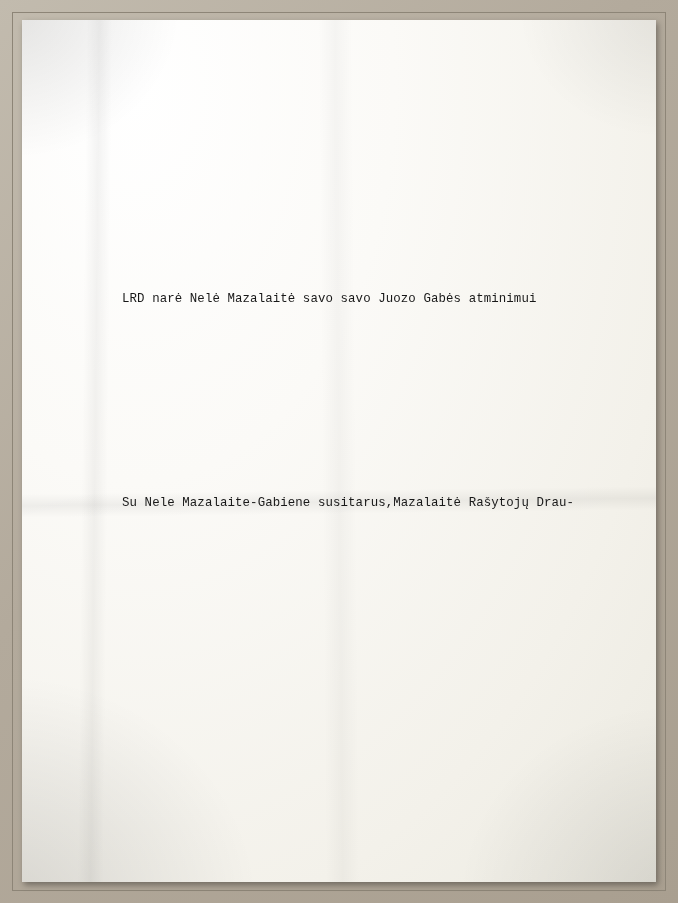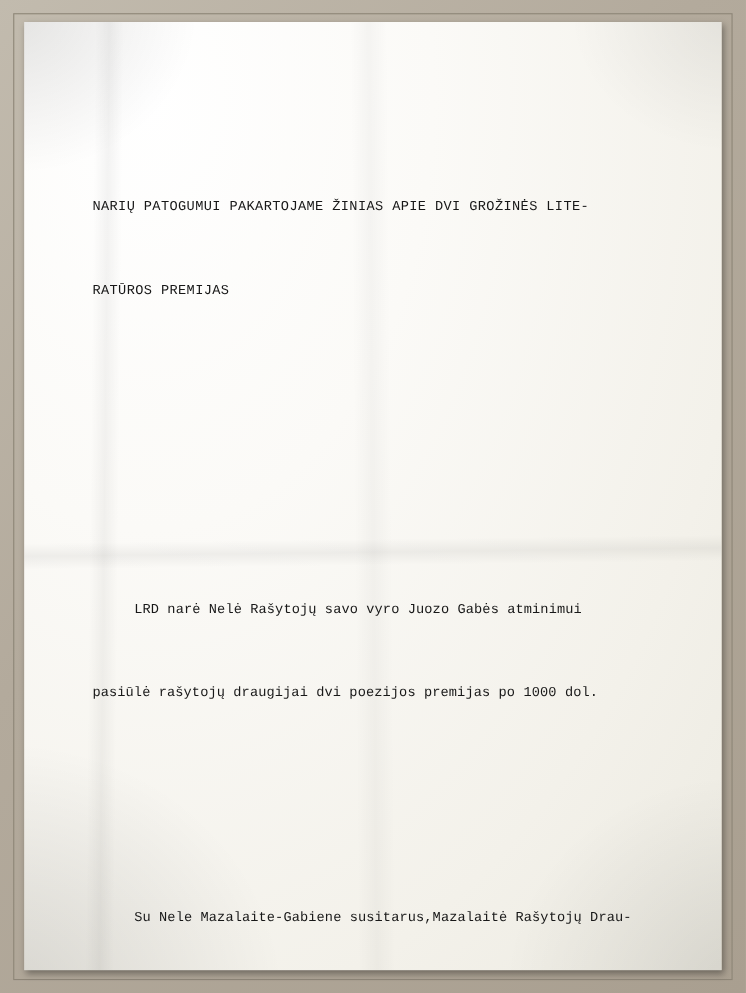--- a/index.html
+++ b/index.html
@@ -110,30 +110,25 @@
     <div class="corner-shade tl"></div>
     <div class="corner-shade tr"></div>
     <div class="corner-shade bl"></div>
     <div class="corner-shade br"></div>
     <div class="crease v1"></div>
     <div class="crease v2"></div>
     <div class="crease h1"></div>
 
     <div id="typescript">
 
-      <div class="title-block">
-        <div class="line">NARIŲ PATOGUMUI PAKARTOJAME ŽINIAS APIE DVI GROŽINĖS LITE-</div>
-        <div class="line">RATŪROS PREMIJAS</div>
-      </div>
 
       <div class="gap-sm"></div>
 
       <div>
-        <div class="line indent">LRD narė Nelė Rašytojų savo vyro Juozo Gabės atminimui</div>
-        <div class="line">pasiūlė rašytojų draugijai dvi poezijos premijas po 1000 dol.</div>
+        <div class="line indent">LRD narė Nelė Mazalaitė savo savo Juozo Gabės atminimui</div>
       </div>
 
       <div>
         <div class="line indent">Su Nele Mazalaite-Gabiene susitarus,Mazalaitė Rašytojų Drau-</div>
         
       </div>
 
       
 
       

